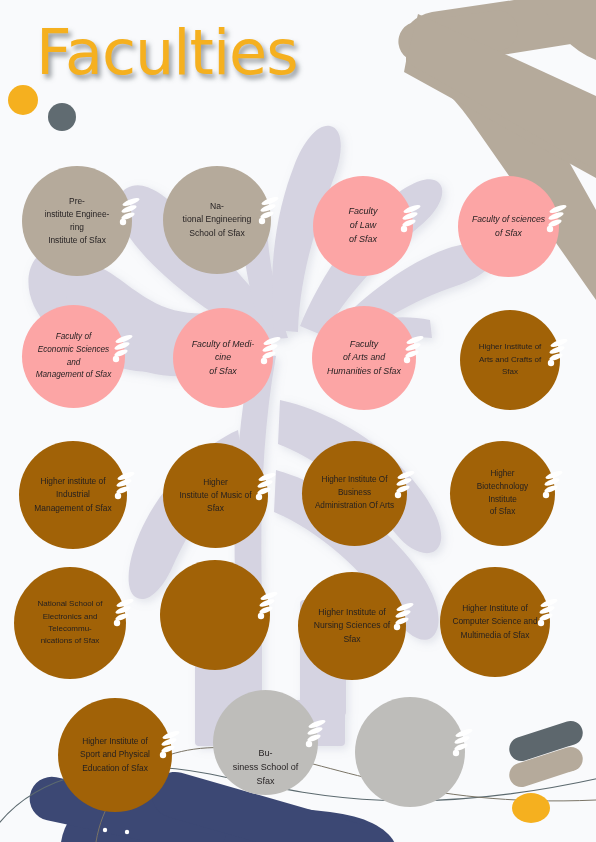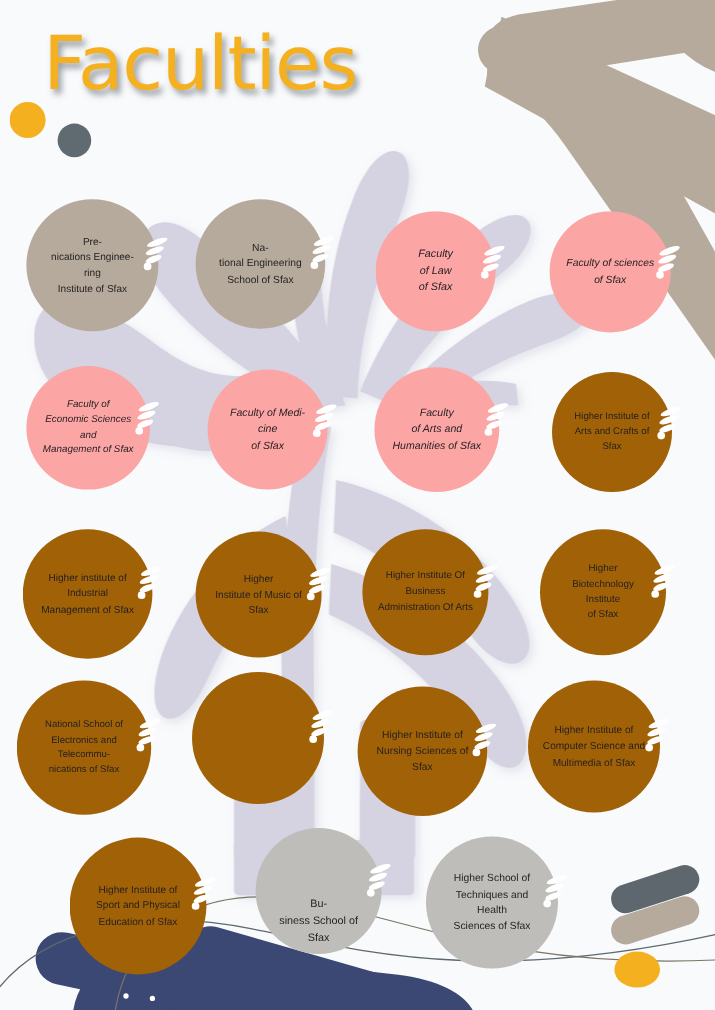--- a/index.html
+++ b/index.html
@@ -181,21 +181,21 @@
   </svg>
 
   <div class="title">Faculties</div>
   <div class="dot-orange"></div>
   <div class="dot-gray"></div>
 
   <div id="nodes">
       <div class="node c-taupe" style="left: 22px; top: 166px; width: 110px; height: 110px; font-size: 8.4px; justify-content: center;">
         <span class="label">
           <span style="display:block">Pre-</span>
-          <span style="display:block">nications Enginee-</span>
+          <span style="display:block">institute Enginee-</span>
           <span style="display:block">ring</span>
           <span style="display:block">Institute of Sfax</span>
         </span>
         <svg class="leaf" viewBox="0 0 26 34" aria-hidden="true">
   <ellipse cx="13" cy="5" rx="9" ry="2.6" fill="#ffffff" transform="rotate(-20 13 5)"></ellipse>
   <ellipse cx="11" cy="12" rx="8" ry="2.6" fill="#ffffff" transform="rotate(-20 11 12)"></ellipse>
   <ellipse cx="10" cy="19" rx="7" ry="2.6" fill="#ffffff" transform="rotate(-20 10 19)"></ellipse>
   <ellipse cx="5" cy="25" rx="3.2" ry="3.2" fill="#ffffff"></ellipse>
 </svg>
       </div>
@@ -406,25 +406,20 @@
           <span style="display:block">Sfax</span>
         </span>
         <svg class="leaf" viewBox="0 0 26 34" aria-hidden="true">
   <ellipse cx="13" cy="5" rx="9" ry="2.6" fill="#ffffff" transform="rotate(-20 13 5)"></ellipse>
   <ellipse cx="11" cy="12" rx="8" ry="2.6" fill="#ffffff" transform="rotate(-20 11 12)"></ellipse>
   <ellipse cx="10" cy="19" rx="7" ry="2.6" fill="#ffffff" transform="rotate(-20 10 19)"></ellipse>
   <ellipse cx="5" cy="25" rx="3.2" ry="3.2" fill="#ffffff"></ellipse>
 </svg>
       </div>
       <div class="node c-gray" style="left: 355px; top: 697px; width: 110px; height: 110px; font-size: 8.6px;">
-        <span class="label">
-          <span style="display:block">Higher School of</span>
-          <span style="display:block">Techniques and Health</span>
-          <span style="display:block">Sciences of Sfax</span>
-        </span>
         <svg class="leaf" viewBox="0 0 26 34" aria-hidden="true">
   <ellipse cx="13" cy="5" rx="9" ry="2.6" fill="#ffffff" transform="rotate(-20 13 5)"></ellipse>
   <ellipse cx="11" cy="12" rx="8" ry="2.6" fill="#ffffff" transform="rotate(-20 11 12)"></ellipse>
   <ellipse cx="10" cy="19" rx="7" ry="2.6" fill="#ffffff" transform="rotate(-20 10 19)"></ellipse>
   <ellipse cx="5" cy="25" rx="3.2" ry="3.2" fill="#ffffff"></ellipse>
 </svg>
       </div>
     </div>
 
   <div class="pill pill-dark"></div>

